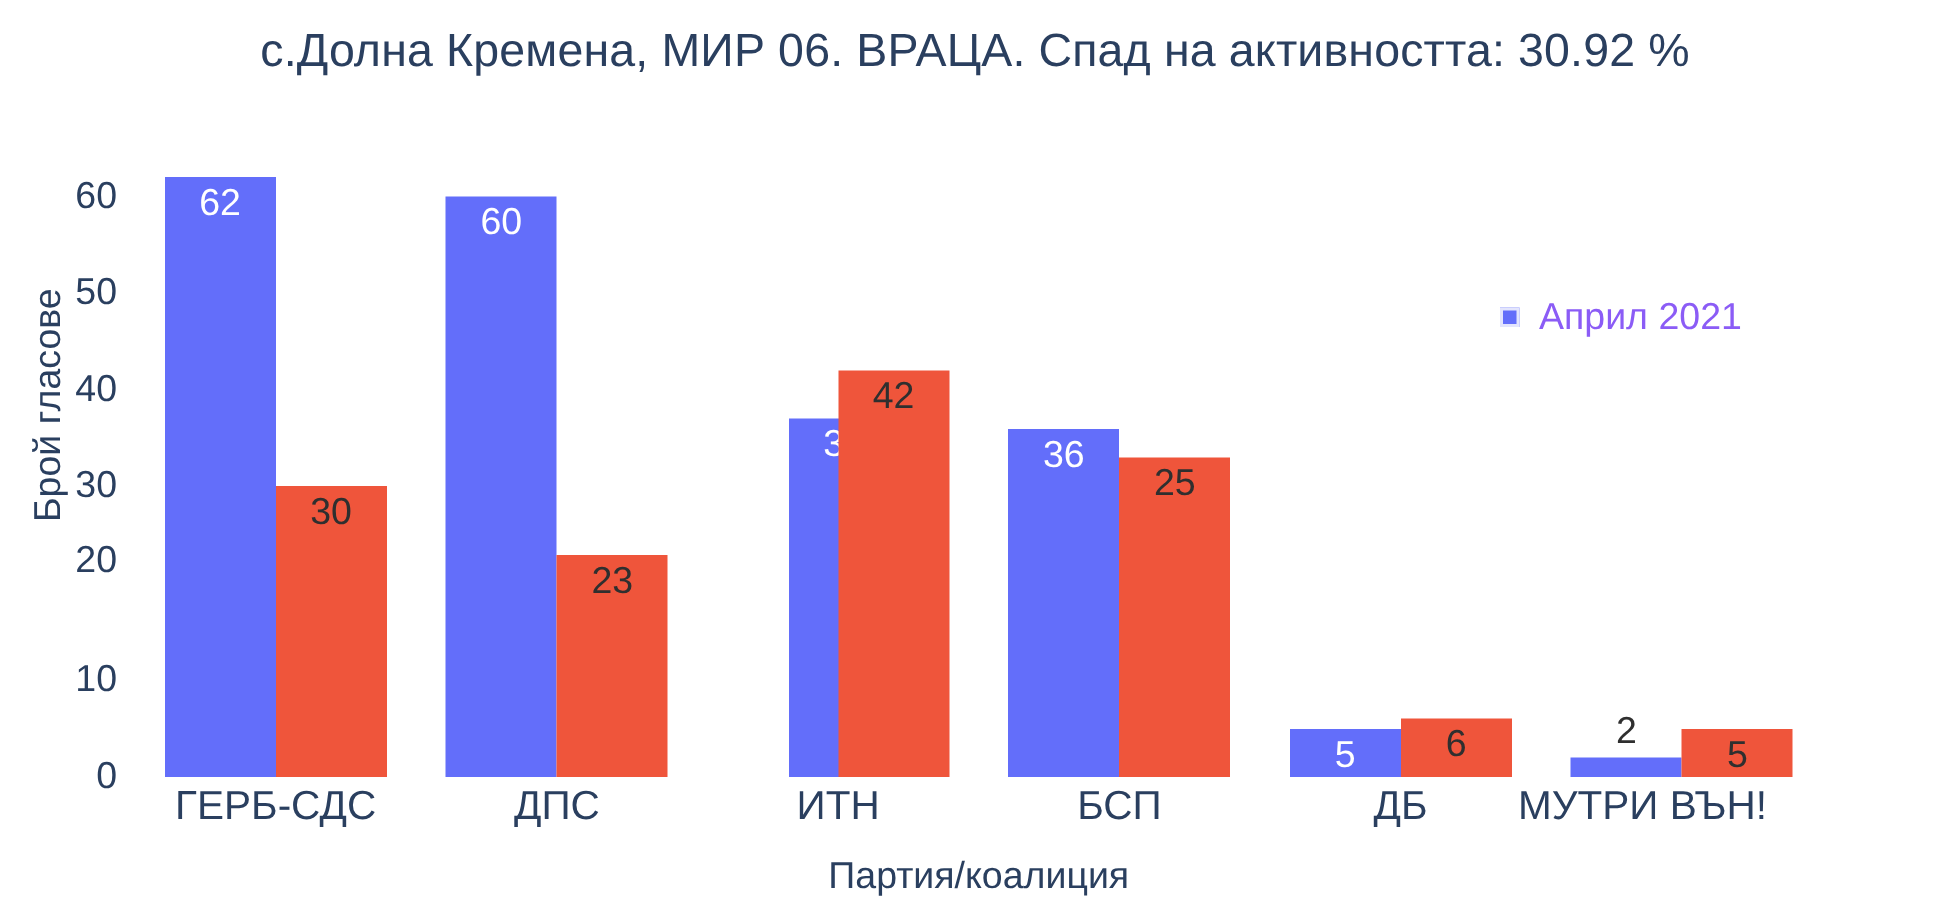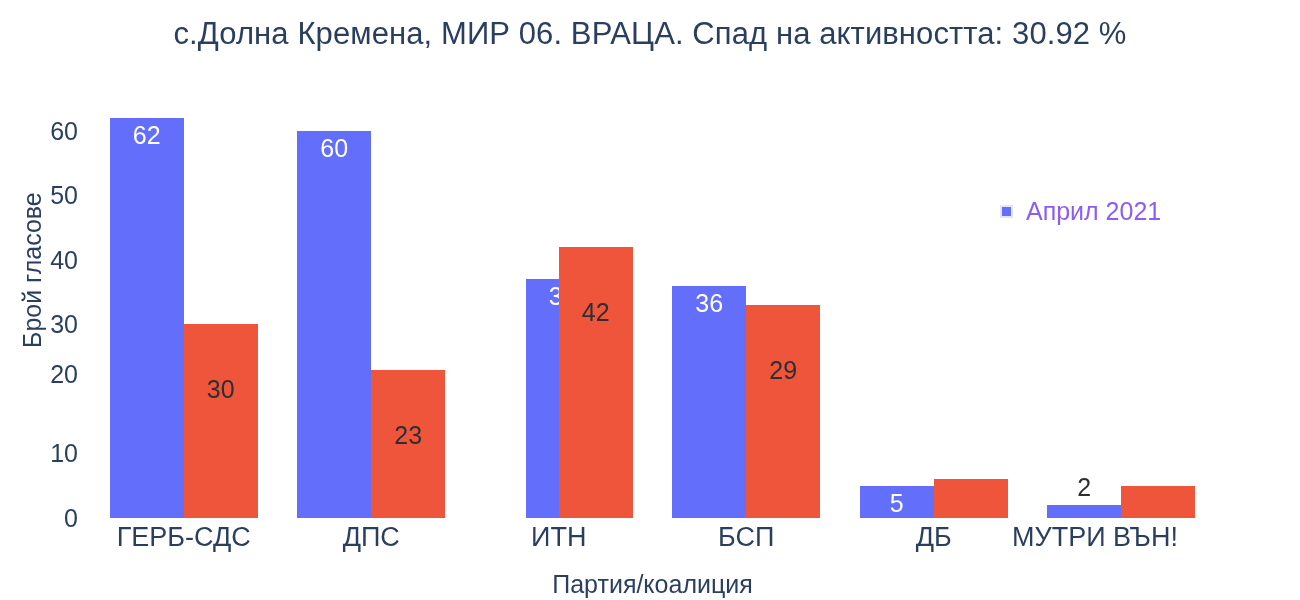--- a/index.html
+++ b/index.html
@@ -94,21 +94,21 @@
     position: absolute;
     left: 0;
     width: 100%;
     text-align: center;
     font-size: 25px;
     line-height: 1;
     top: 5px;
     white-space: nowrap;
   }
   .bar.series-0 .bar-label { color: #ffffff; }
-  .bar.series-1 .bar-label { color: #2f2f2f; margin-top: 48px; }
+  .bar.series-1 .bar-label { color: #2f2f2f; }
 
   
   .bar-label-out {
     position: absolute;
     width: 100%;
     left: 0;
     text-align: center;
     font-size: 25px;
     line-height: 1;
     color: #2f2f2f;
@@ -177,21 +177,21 @@
         <div class="bar series-0" style="left: 394.75px; width: 74px; height: 238.71px; margin-left: 41px;">
           <div class="bar-label">37</div>
         </div>
         <div class="bar series-1" style="left: 468.75px; width: 74px; height: 270.968px;">
           <div class="bar-label">42</div>
         </div>
         <div class="bar series-0" style="left: 582.25px; width: 74px; height: 232.258px;">
           <div class="bar-label">36</div>
         </div>
         <div class="bar series-1" style="left: 656.25px; width: 74px; height: 212.903px;">
-          <div class="bar-label">29</div>
+          <div class="bar-label">25</div>
         </div>
         <div class="bar series-0" style="left: 769.75px; width: 74px; height: 32.2581px;">
           <div class="bar-label">5</div>
         </div>
         <div class="bar series-1" style="left: 843.75px; width: 74px; height: 38.7097px;">
           <div class="bar-label">6</div>
         </div>
         <div class="bar series-0" style="left: 957.25px; width: 74px; height: 12.9032px; overflow: visible;">
           <div class="bar-label-out">2</div>
         </div>

